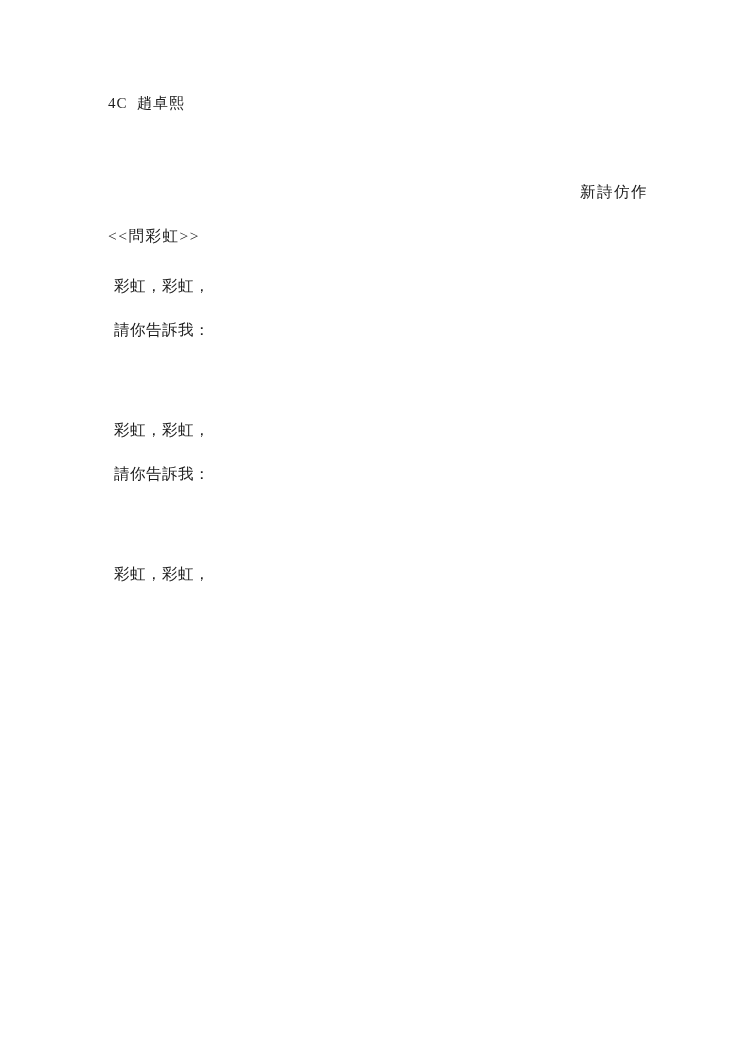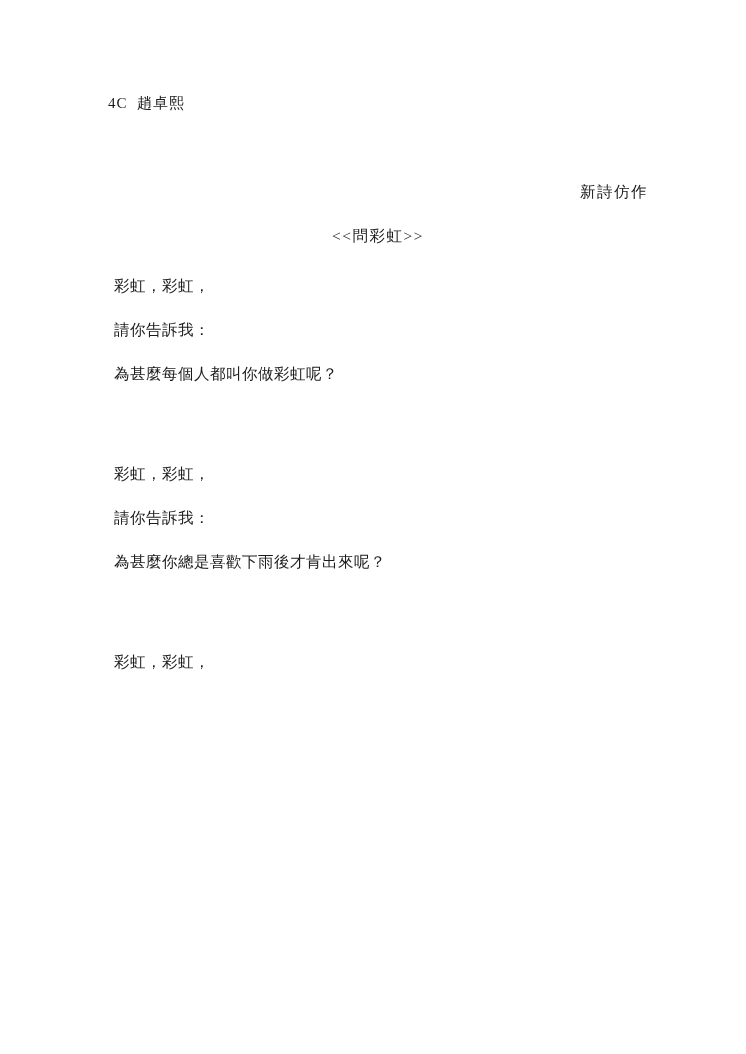--- a/index.html
+++ b/index.html
@@ -41,21 +41,20 @@
   }
   .line.author {
     font-size: 15px;
     letter-spacing: 1px;
   }
   .line.title-main {
     text-align: right;
     letter-spacing: 1.5px;
   }
   .line.title-sub {
-    text-align: center;
     letter-spacing: 1.5px;
   }
   .line.blank {
     height: 44px;
   }
   .stanza {
     margin: 6px;
     padding: 0;
   }
 </style>
@@ -69,29 +68,27 @@
 
     <div class="line blank"></div>
 
     <div class="line title-main">新詩仿作</div>
 
     <div class="line title-sub">&lt;&lt;問彩虹&gt;&gt;</div>
 
     <div class="stanza">
       <div class="line">彩虹，彩虹，</div>
       <div class="line">請你告訴我：</div>
-      <div class="line">為甚麼每個人都叫你做彩虹呢？</div>
     </div>
 
     <div class="line blank"></div>
 
     <div class="stanza">
       <div class="line">彩虹，彩虹，</div>
       <div class="line">請你告訴我：</div>
-      <div class="line">為甚麼你總是喜歡下雨後才肯出來呢？</div>
     </div>
 
     <div class="line blank"></div>
 
     <div class="stanza">
       <div class="line">彩虹，彩虹，</div>
     </div>
 
   </div>
 </div>

